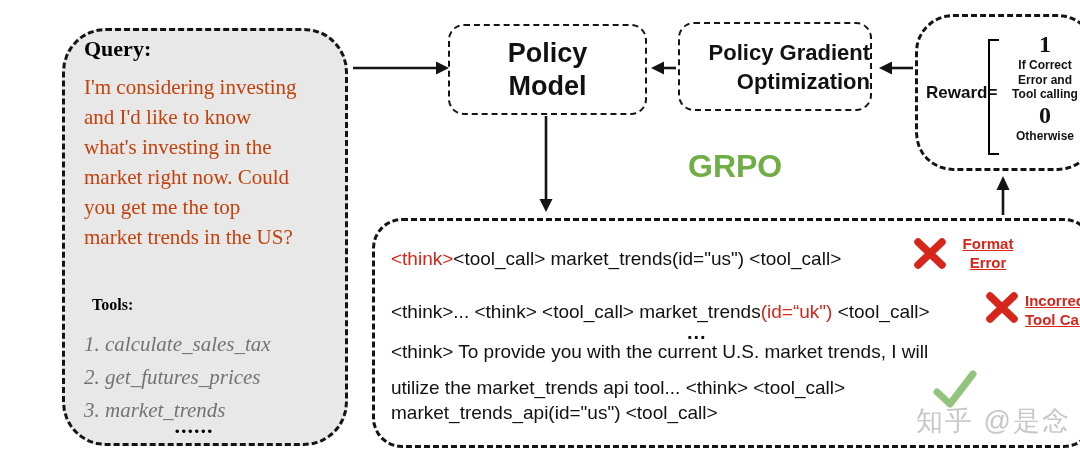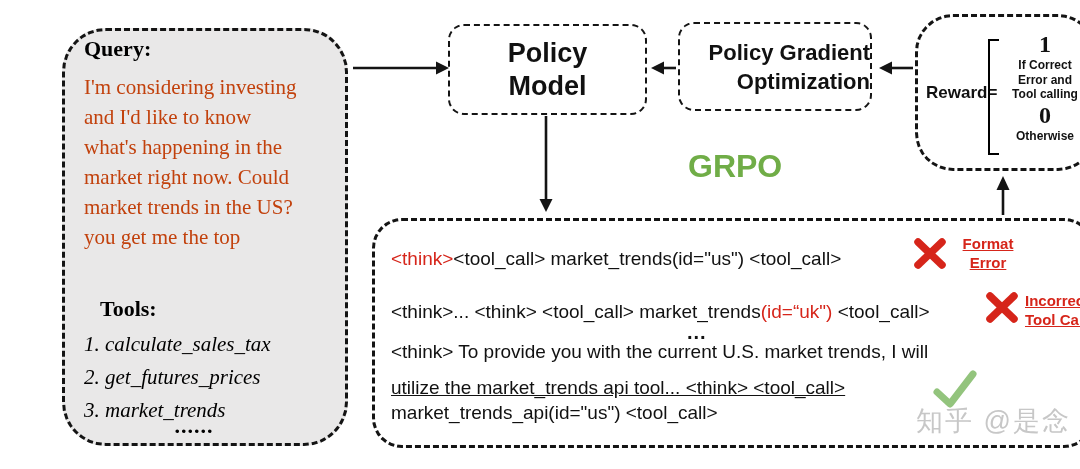--- a/index.html
+++ b/index.html
@@ -32,22 +32,22 @@
     border:3px dashed #141414;border-radius:38px;box-sizing:border-box;
   }
   .rollout-box{
     left:332px;top:218px;width:722px;height:230px;
     border:3px dashed #141414;border-radius:30px;box-sizing:border-box;
   }
 
   
   .q-title{left:44px;top:36px;font-family:"Liberation Serif",serif;font-weight:bold;font-size:22px;color:#000;}
   .q-lines{left:44px;top:72px;width:246px;font-family:Liberation Serif, serif;font-size:21px;line-height:30px;color:#c2410c;}
-  .t-title{left:60px;top:296px;font-family:"Liberation Serif",serif;font-weight:bold;font-size:22px;color:#000;}
-  .t-lines{left:44px;top:328px;width:250px;font-family:"Liberation Serif",serif;font-style:italic;font-size:21px;line-height:33px;color:#000000;}
+  .t-title{left:52px;top:296px;font-family:"Liberation Serif",serif;font-weight:bold;font-size:16px;color:#000;}
+  .t-lines{left:44px;top:328px;width:250px;font-family:"Liberation Serif",serif;font-style:italic;font-size:21px;line-height:33px;color:#737373;}
   .q-ellipsis{left:44px;top:413px;width:220px;text-align:center;font-family:"Liberation Serif",serif;font-weight:bold;font-size:22px;letter-spacing:1px;color:#000;}
 
   
   .reward-eq{left:8px;top:66px;display:flex;font-size:17px;font-weight:bold;color:#111;}
   .reward-bracket{left:70px;top:22px;width:9px;height:112px;
     border-left:2.5px solid #000;border-top:2.5px solid #000;border-bottom:2.5px solid #000;}
   .reward-cases{left:80px;top:14px;width:94px;text-align:center;color:#111;}
   .case-big{font-family:"Liberation Serif",serif;font-size:24px;font-weight:bold;line-height:27px;}
   .case-small{font-size:12px;font-weight:bold;line-height:14.5px;}
 
@@ -71,24 +71,24 @@
 </head>
 <body>
 
 <div id="canvas">
 
   <div class="abs query-box"></div>
   <div class="abs q-title">Query:</div>
   <div class="abs q-lines">
     <div>I'm considering investing</div>
     <div>and I'd like to know</div>
-    <div>what's happening in the</div>
+    <div>what's investing in the</div>
     <div>market right now. Could</div>
+    <div>you get me the top</div>
     <div>market trends in the US?</div>
-    <div>you get me the top</div>
   </div>
   <div class="abs t-title">Tools:</div>
   <div class="abs t-lines">
     <div>1. calculate_sales_tax</div>
     <div>2. get_futures_prices</div>
     <div>3. market_trends</div>
   </div>
   <div class="abs q-ellipsis">......</div>
 
   <div class="abs pm-box">
@@ -141,21 +141,21 @@
       <line x1="31" y1="8" x2="7" y2="31" stroke="#d6251a" stroke-width="7.5" stroke-linecap="round"></line>
     </svg>
     <div class="verdict" style="left:650px;top:70px;">
       <div>Incorrect</div>
       <div>Tool Call</div>
     </div>
 
     <div class="ro-dots">...</div>
 
     <div class="ro-line" style="top:120px;">&lt;think&gt; To provide you with the current U.S. market trends, I will</div>
-    <div class="ro-line" style="top:156px;text-decoration:underline;">utilize the market_trends api tool... &lt;think&gt; &lt;tool_call&gt;</div>
+    <div class="ro-line" style="top:156px;">utilize the market_trends api tool... &lt;think&gt; &lt;tool_call&gt;</div>
     <div class="ro-line" style="top:181px;">market_trends_api(id="us") &lt;tool_call&gt;</div>
     <svg class="mark-svg" style="left:554px;top:144px;" width="50" height="46">
       <path d="M8 27 L21 39 L44 9" fill="none" stroke="#93c47d" stroke-width="7" stroke-linecap="round" stroke-linejoin="round"></path>
     </svg>
   </div>
 
   <div class="abs watermark">知乎 @是念</div>
 
   <svg class="arrows" width="1080" height="469">
     <g>

